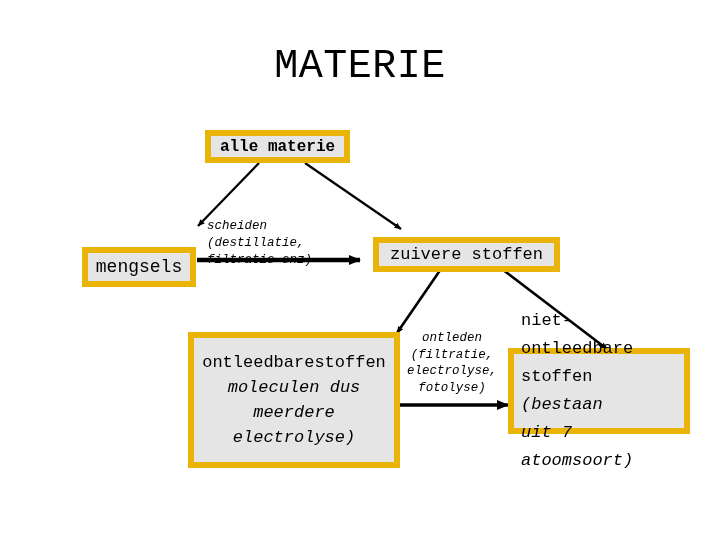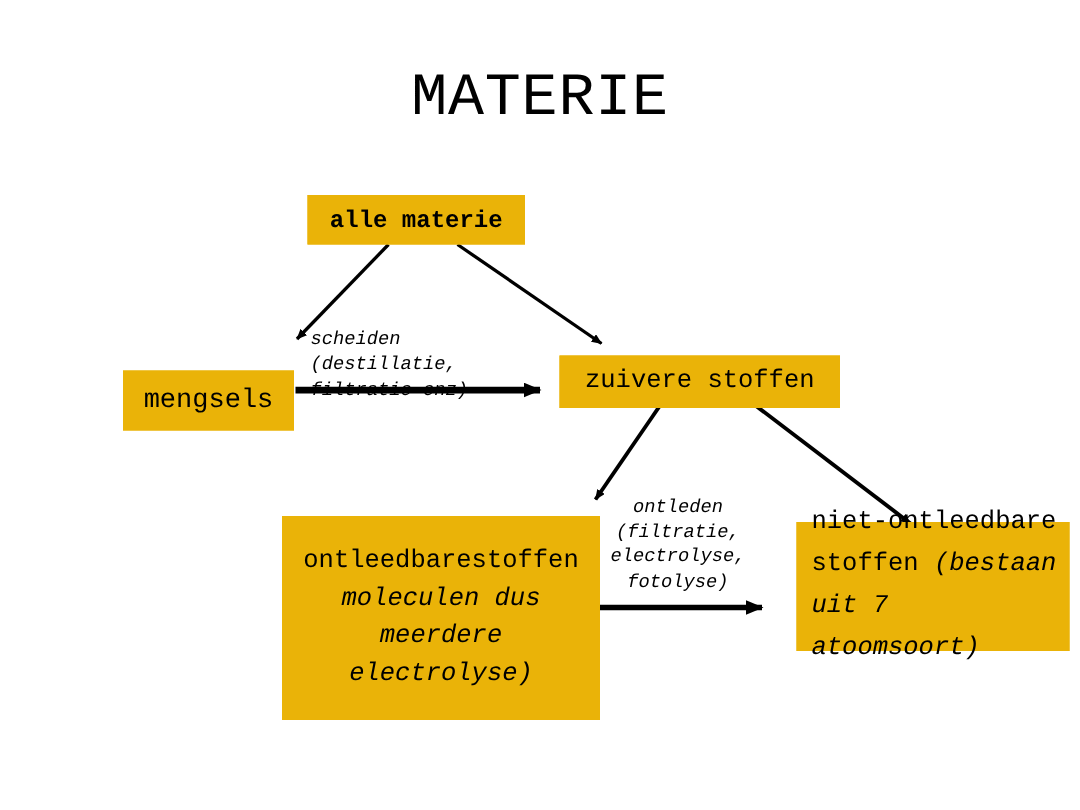--- a/index.html
+++ b/index.html
@@ -24,22 +24,22 @@
     text-align: center;
     font-size: 40px;
     line-height: 46px;
     font-weight: normal;
     letter-spacing: 0.5px;
     white-space: nowrap;
   }
   .box {
     position: absolute;
     box-sizing: border-box;
-    border: 3px solid #eab308;
-    background: #eab308;
+    border: 6px solid #eab308;
+    background: #e5e5e5;
     display: flex;
     align-items: center;
     justify-content: center;
     text-align: center;
   }
   
   #box-alle-materie {
     left: 205px;
     top: 130px;
     width: 145px;
@@ -56,32 +56,32 @@
   }
   #box-zuivere-stoffen {
     left: 373px;
     top: 237px;
     width: 187px;
     height: 35px;
     font-size: 17px;
   }
   #box-ontleedbare {
     left: 188px;
-    top: 344px;
+    top: 332px;
     width: 212px;
     height: 136px;
     font-size: 17px;
     line-height: 25px;
     padding: 2px 20px;
   }
   #box-ontleedbare .ital {
     font-style: italic;
   }
   #box-niet-ontleedbare {
-    left: 531px;
+    left: 508px;
     top: 348px;
     width: 182px;
     height: 86px;
     font-size: 17px;
     line-height: 28px;
     text-align: left;
     justify-content: flex-start;
     padding: 0 4px 0 7px;
   }
   #box-niet-ontleedbare .ital {

